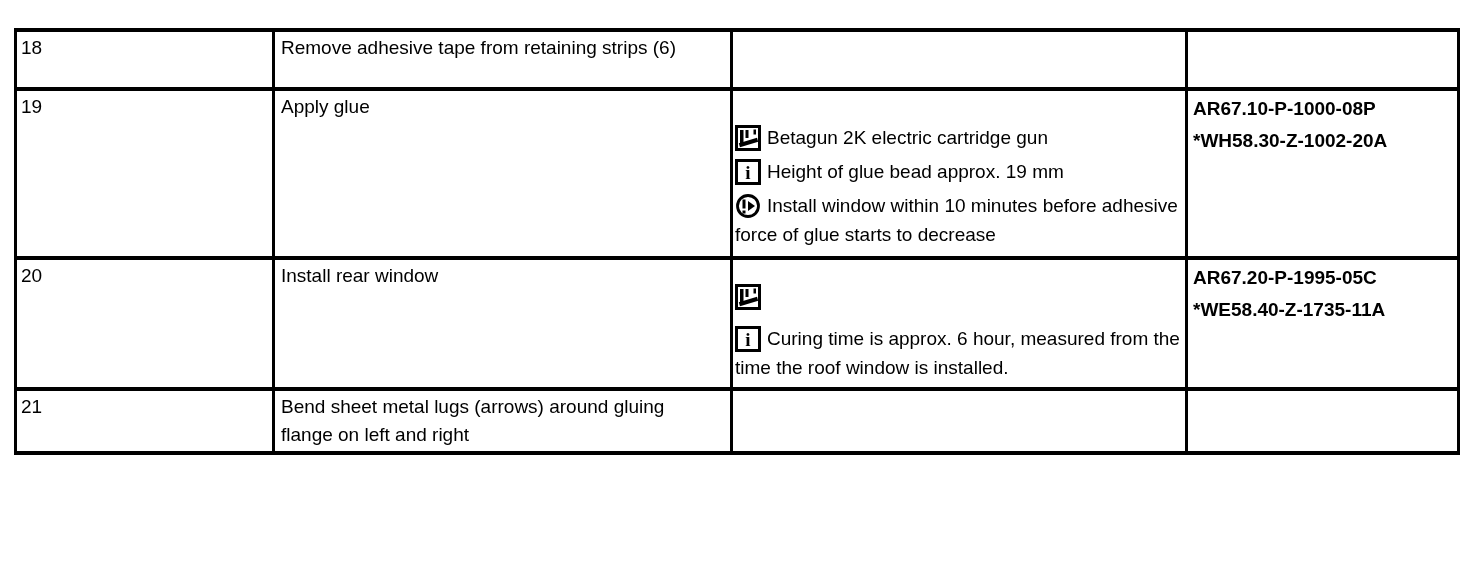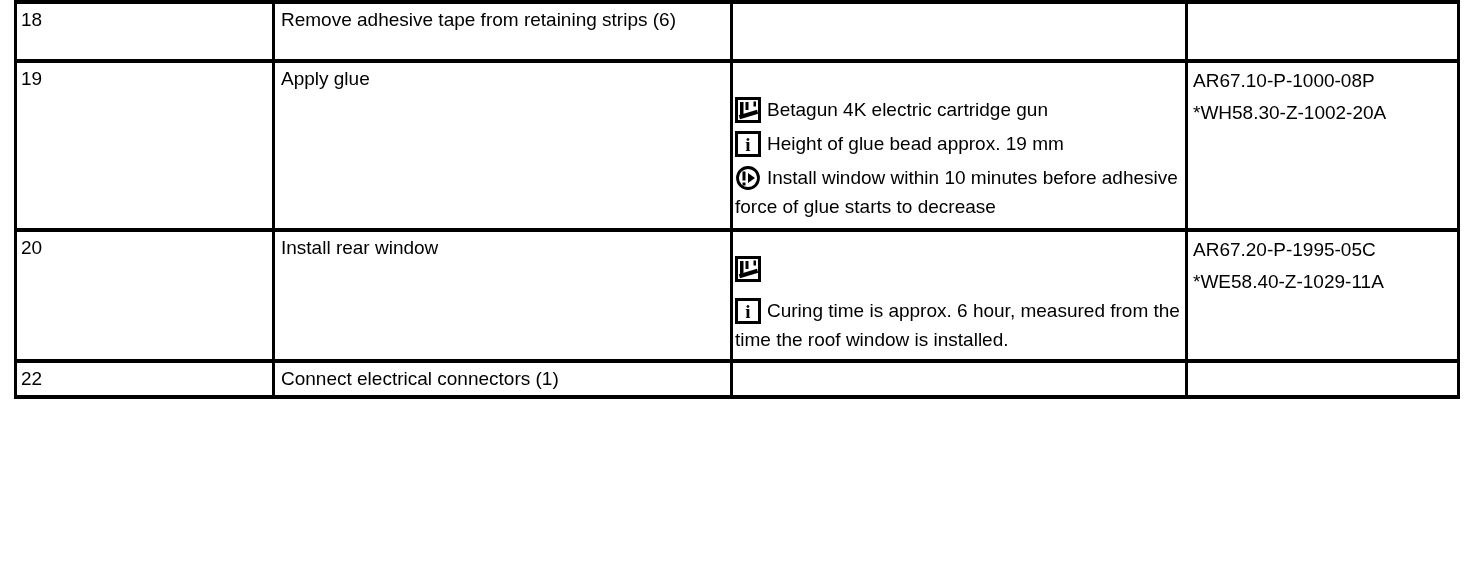--- a/index.html
+++ b/index.html
@@ -5,38 +5,38 @@
   html,body{margin:0;padding:0;background:#ffffff;}
   .page{
     position:relative;
     width:1472px;height:562px;
     background:#ffffff;
     font-family:"Liberation Sans",sans-serif;
     font-size:19px;color:#000;
     overflow:hidden;
   }
   table.proc{
-    position:absolute;left:14px;top:0;
+    position:absolute;left:14px;top:28px;
     width:1443px;
     border-collapse:collapse;
     table-layout:fixed;
   }
   td{
     border:3px solid #000;
     border-top-width:4px;
     border-bottom-width:4px;
     vertical-align:top;
     padding:2px 6px;
     line-height:28px;
     overflow:hidden;
   }
   td.c-num{padding:2px 4px;}
   td.c-task{padding:2px 30px 2px 6px;}
   td.c-notes{padding:0 2px;}
-  td.c-refs{padding:2px 5px;line-height:32px;}
+  td.c-refs{padding:2px 5px;line-height:32px;font-weight:bold;}
   td.notes-pad19{padding-top:32px;}
   td.notes-pad20{padding-top:22px;}
   .note{line-height:29px;margin-bottom:5px;}
   .note-gap{margin-bottom:13px;}
   .icon{display:inline;}
   .icon svg{vertical-align:-7px;margin-right:6px;}
   .ref-line{white-space:nowrap;}
 </style>
 </head>
 <body>
@@ -62,21 +62,21 @@
       <td class="c-num"><span>19</span></td>
       <td class="c-task"><span>Apply glue</span></td>
       <td class="c-notes notes-pad19">
         <div class="note">
           <span class="icon"><svg width="26" height="26" viewBox="0 0 26 26">
                   <rect x="1.5" y="1.5" width="23" height="23" fill="none" stroke="#000" stroke-width="3"></rect>
                   <rect x="5" y="5" width="3.5" height="16" fill="#000"></rect>
                   <rect x="10.5" y="5" width="3" height="8" fill="#000"></rect>
                   <rect x="18.5" y="4.5" width="2.5" height="5" fill="#000"></rect>
                   <rect x="4" y="15.5" width="19" height="4" fill="#000" transform="rotate(-17 13.5 17.5)"></rect>
-                </svg></span><span class="note-text">Betagun 4K electric cartridge gun</span>
+                </svg></span><span class="note-text">Betagun 2K electric cartridge gun</span>
         </div>
         <div class="note">
           <span class="icon"><svg width="26" height="26" viewBox="0 0 26 26">
                   <rect x="1.5" y="1.5" width="23" height="23" fill="none" stroke="#000" stroke-width="3"></rect>
                   <text x="13" y="20" text-anchor="middle" font-family="'Liberation Serif',serif" font-weight="bold" font-size="19" fill="#000">i</text>
                 </svg></span><span class="note-text">Height of glue bead approx. 19 mm</span>
         </div>
         <div class="note">
           <span class="icon"><svg width="26" height="26" viewBox="0 0 26 26">
                   <circle cx="13" cy="13" r="10.5" fill="none" stroke="#000" stroke-width="2.8"></circle>
@@ -107,28 +107,28 @@
         </div>
         <div class="note">
           <span class="icon"><svg width="26" height="26" viewBox="0 0 26 26">
                   <rect x="1.5" y="1.5" width="23" height="23" fill="none" stroke="#000" stroke-width="3"></rect>
                   <text x="13" y="20" text-anchor="middle" font-family="'Liberation Serif',serif" font-weight="bold" font-size="19" fill="#000">i</text>
                 </svg></span><span class="note-text">Curing time is approx. 6 hour, measured from the time the roof window is installed.</span>
         </div>
       </td>
       <td class="c-refs">
         <div class="ref-line">AR67.20-P-1995-05C</div>
-        <div class="ref-line">*WE58.40-Z-1029-11A</div>
+        <div class="ref-line">*WE58.40-Z-1735-11A</div>
       </td>
     </tr>
 
-
-    <tr style="height:35px">
-      <td class="c-num"><span>22</span></td>
-      <td class="c-task"><span>Connect electrical connectors (1)</span></td>
+    <tr style="height:60px">
+      <td class="c-num"><span>21</span></td>
+      <td class="c-task"><span>Bend sheet metal lugs (arrows) around gluing flange on left and right</span></td>
       <td class="c-notes"></td>
       <td class="c-refs"></td>
     </tr>
+
 
 
   </tbody>
     </table>
 </div>
 
 </body></html>

